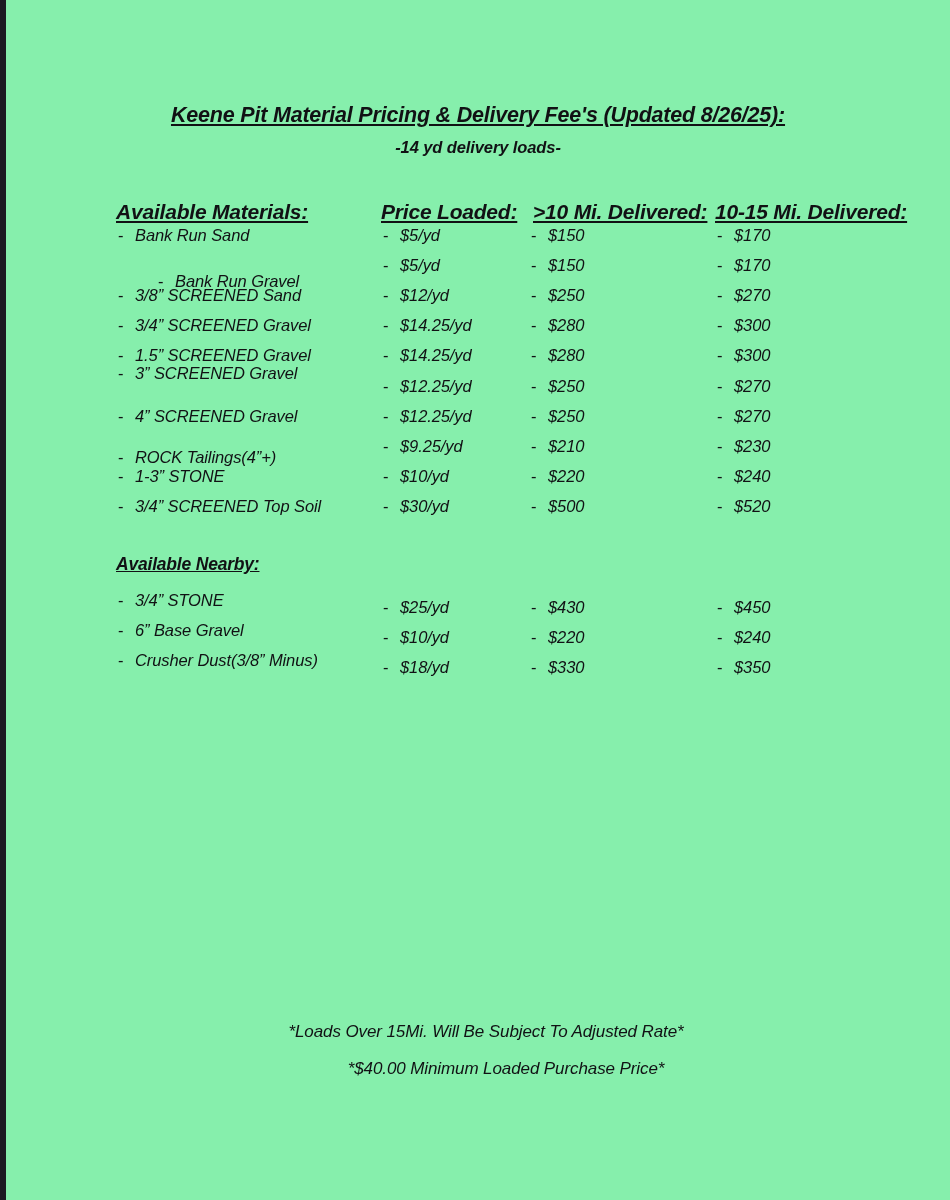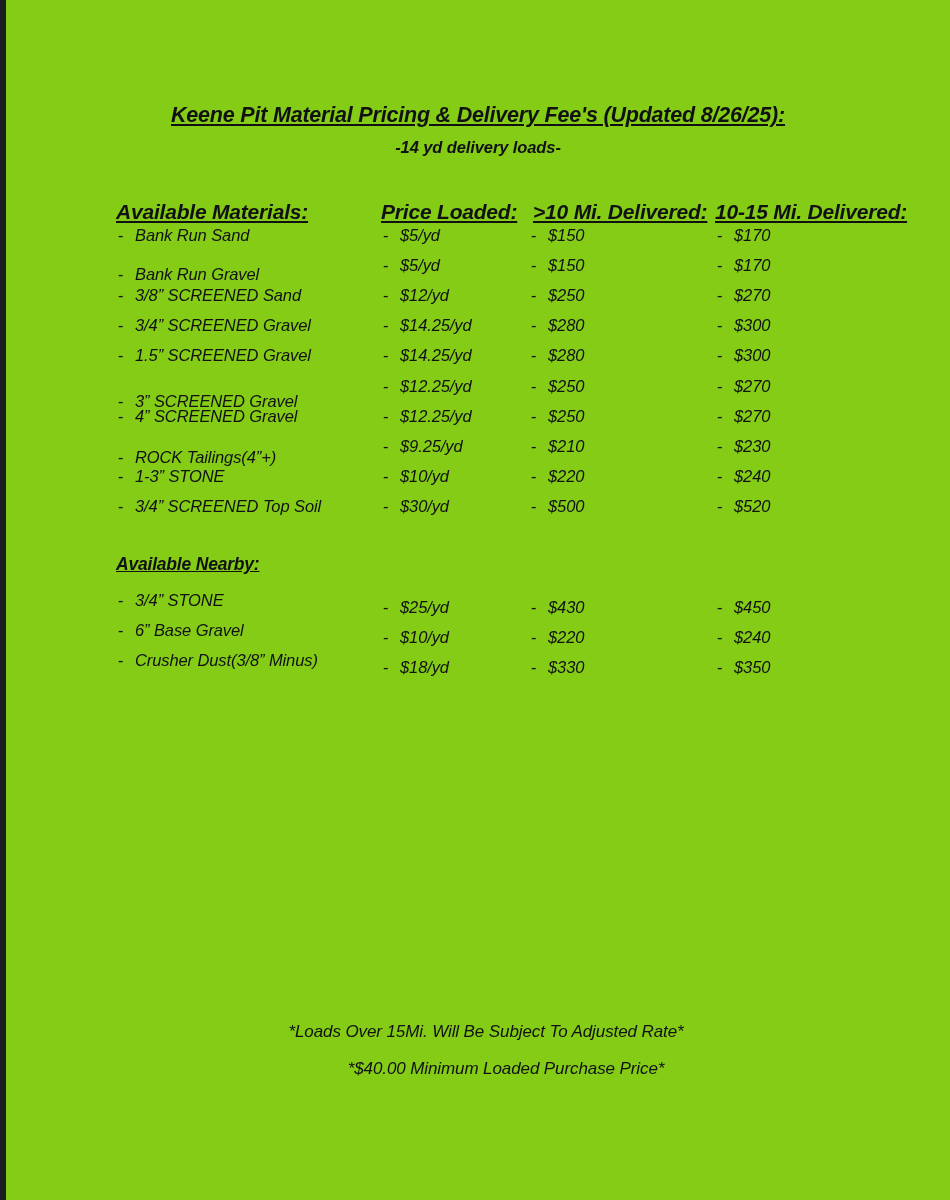--- a/index.html
+++ b/index.html
@@ -24,21 +24,21 @@
     width: 6px;
     height: 1200px;
     background: #1b1b22;
   }
   .page {
     position: absolute;
     left: 6px;
     top: 0;
     width: 944px;
     height: 1200px;
-    background: #84cc16;
+    background: #86efac;
   }
 
   
   .title-block {
     position: absolute;
     left: 0;
     top: 103px;
     width: 944px;
     text-align: center;
   }
@@ -133,37 +133,37 @@
   <div class="col-head head-materials">Available Materials:</div>
   <div class="col-head head-loaded">Price Loaded:</div>
   <div class="col-head head-d10">&gt;10 Mi. Delivered:</div>
   <div class="col-head head-d1015">10-15 Mi. Delivered:</div>
 
   <div id="materials-rows">
       <div class="cell c-name" style="top: 227px;"><span class="dash">-</span><span>Bank Run Sand</span></div>
       <div class="cell c-price" style="top: 227px;"><span class="dash">-</span><span>$5/yd</span></div>
       <div class="cell c-d10" style="top: 227px;"><span class="dash">-</span><span>$150</span></div>
       <div class="cell c-d1015" style="top: 227px;"><span class="dash">-</span><span>$170</span></div>
-      <div class="cell c-name" style="top: 266px;"><span class="dash">-</span><span>Bank Run Gravel</span></div>
+      <div class="cell c-name" style="top: 273px; margin-left: 40px;"><span class="dash">-</span><span>Bank Run Gravel</span></div>
       <div class="cell c-price" style="top: 257.1px;"><span class="dash">-</span><span>$5/yd</span></div>
       <div class="cell c-d10" style="top: 257.1px;"><span class="dash">-</span><span>$150</span></div>
       <div class="cell c-d1015" style="top: 257.1px;"><span class="dash">-</span><span>$170</span></div>
       <div class="cell c-name" style="top: 287.2px;"><span class="dash">-</span><span>3/8” SCREENED Sand</span></div>
       <div class="cell c-price" style="top: 287.2px;"><span class="dash">-</span><span>$12/yd</span></div>
       <div class="cell c-d10" style="top: 287.2px;"><span class="dash">-</span><span>$250</span></div>
       <div class="cell c-d1015" style="top: 287.2px;"><span class="dash">-</span><span>$270</span></div>
       <div class="cell c-name" style="top: 317.3px;"><span class="dash">-</span><span>3/4” SCREENED Gravel</span></div>
       <div class="cell c-price" style="top: 317.3px;"><span class="dash">-</span><span>$14.25/yd</span></div>
       <div class="cell c-d10" style="top: 317.3px;"><span class="dash">-</span><span>$280</span></div>
       <div class="cell c-d1015" style="top: 317.3px;"><span class="dash">-</span><span>$300</span></div>
       <div class="cell c-name" style="top: 347.4px;"><span class="dash">-</span><span>1.5” SCREENED Gravel</span></div>
       <div class="cell c-price" style="top: 347.4px;"><span class="dash">-</span><span>$14.25/yd</span></div>
       <div class="cell c-d10" style="top: 347.4px;"><span class="dash">-</span><span>$280</span></div>
       <div class="cell c-d1015" style="top: 347.4px;"><span class="dash">-</span><span>$300</span></div>
-      <div class="cell c-name" style="top: 393px;"><span class="dash">-</span><span>3” SCREENED Gravel</span></div>
+      <div class="cell c-name" style="top: 365px;"><span class="dash">-</span><span>3” SCREENED Gravel</span></div>
       <div class="cell c-price" style="top: 377.5px;"><span class="dash">-</span><span>$12.25/yd</span></div>
       <div class="cell c-d10" style="top: 377.5px;"><span class="dash">-</span><span>$250</span></div>
       <div class="cell c-d1015" style="top: 377.5px;"><span class="dash">-</span><span>$270</span></div>
       <div class="cell c-name" style="top: 407.6px;"><span class="dash">-</span><span>4” SCREENED Gravel</span></div>
       <div class="cell c-price" style="top: 407.6px;"><span class="dash">-</span><span>$12.25/yd</span></div>
       <div class="cell c-d10" style="top: 407.6px;"><span class="dash">-</span><span>$250</span></div>
       <div class="cell c-d1015" style="top: 407.6px;"><span class="dash">-</span><span>$270</span></div>
       <div class="cell c-name" style="top: 449px;"><span class="dash">-</span><span>ROCK Tailings(4”+)</span></div>
       <div class="cell c-price" style="top: 437.7px;"><span class="dash">-</span><span>$9.25/yd</span></div>
       <div class="cell c-d10" style="top: 437.7px;"><span class="dash">-</span><span>$210</span></div>

